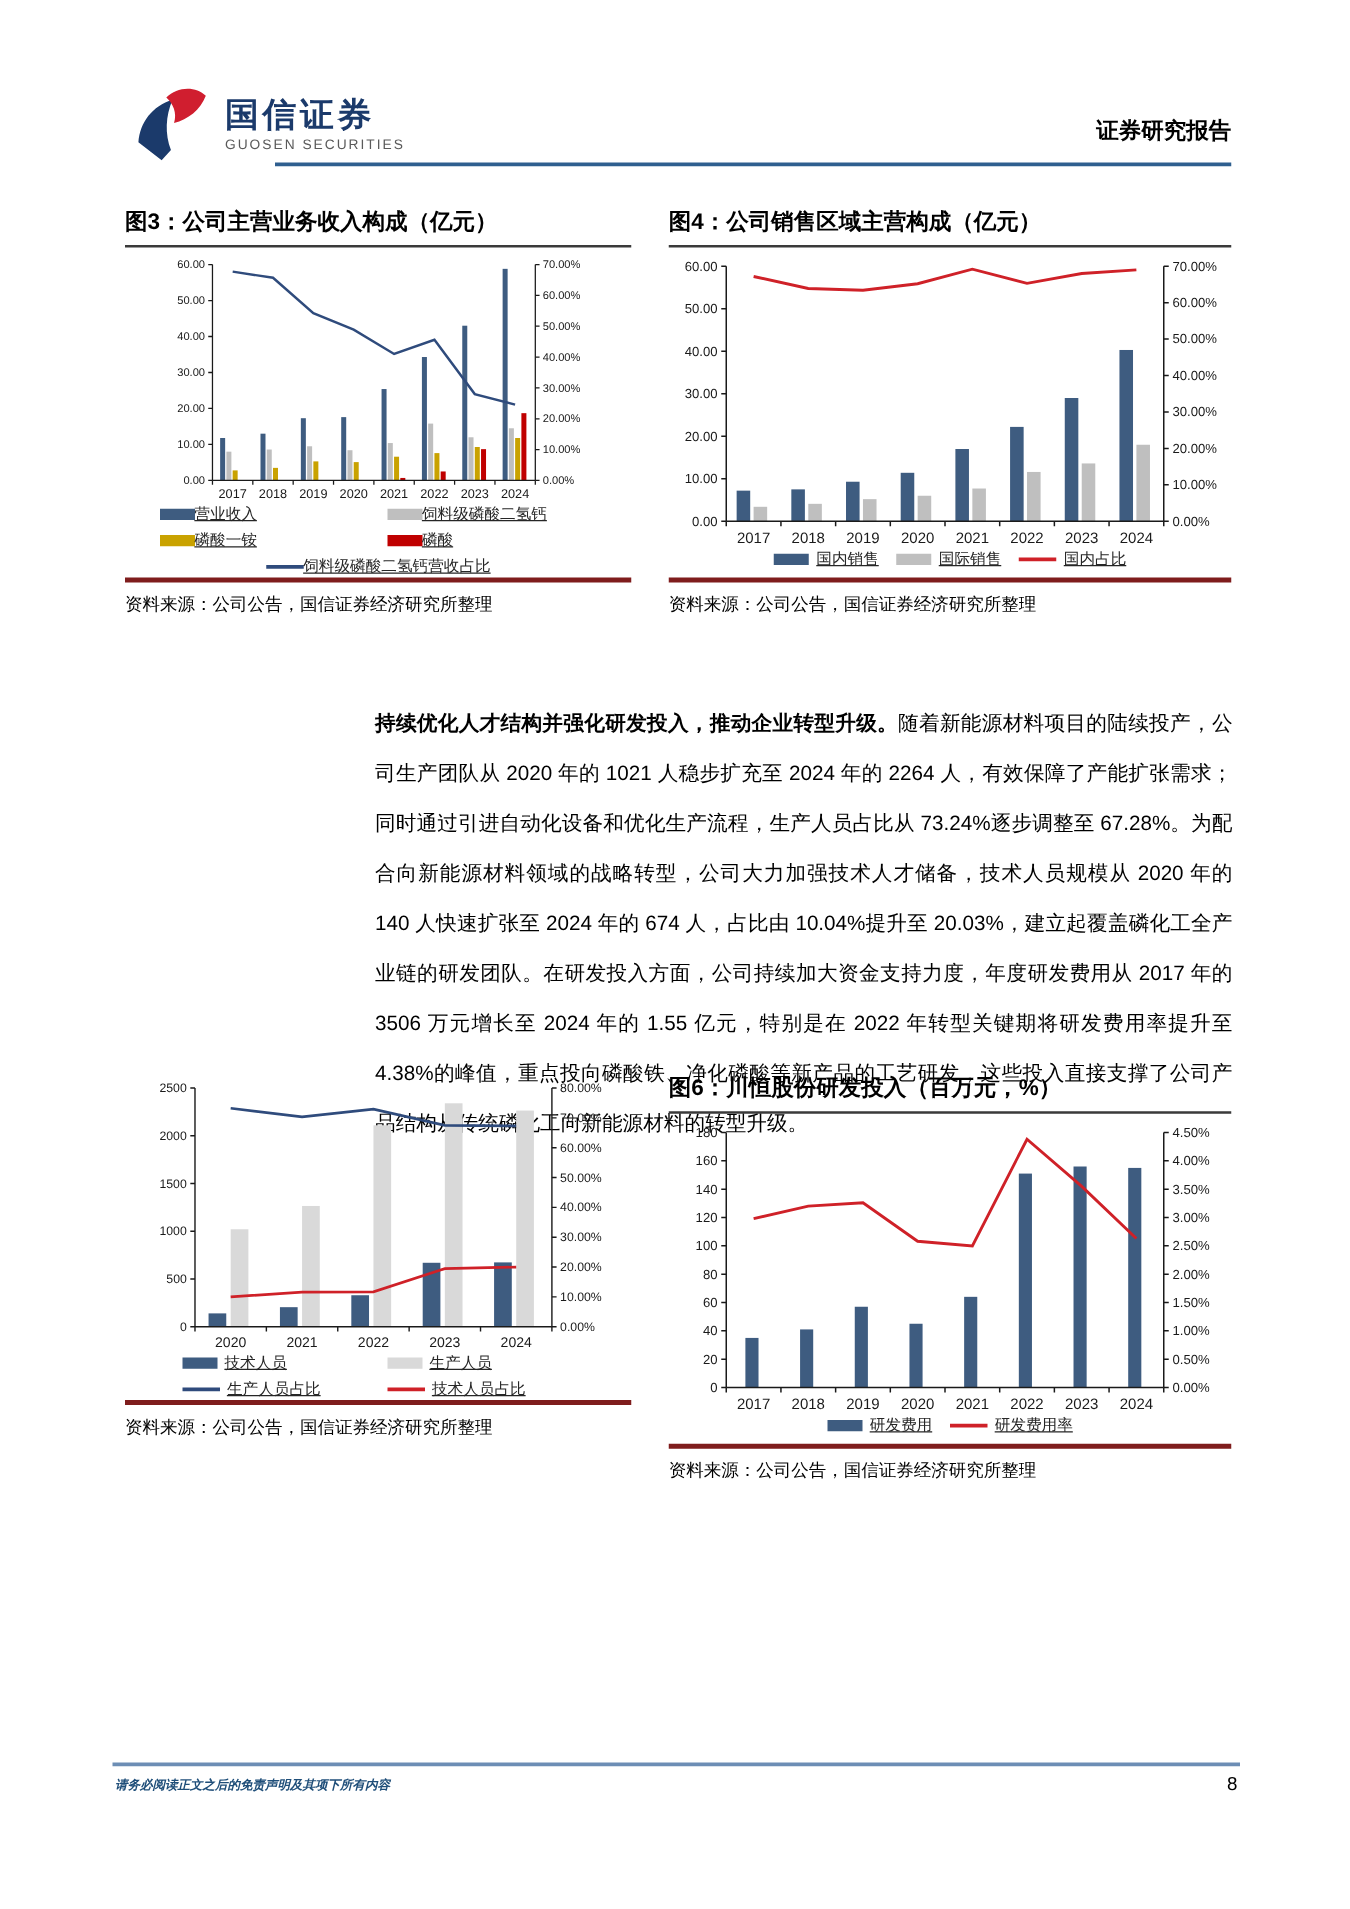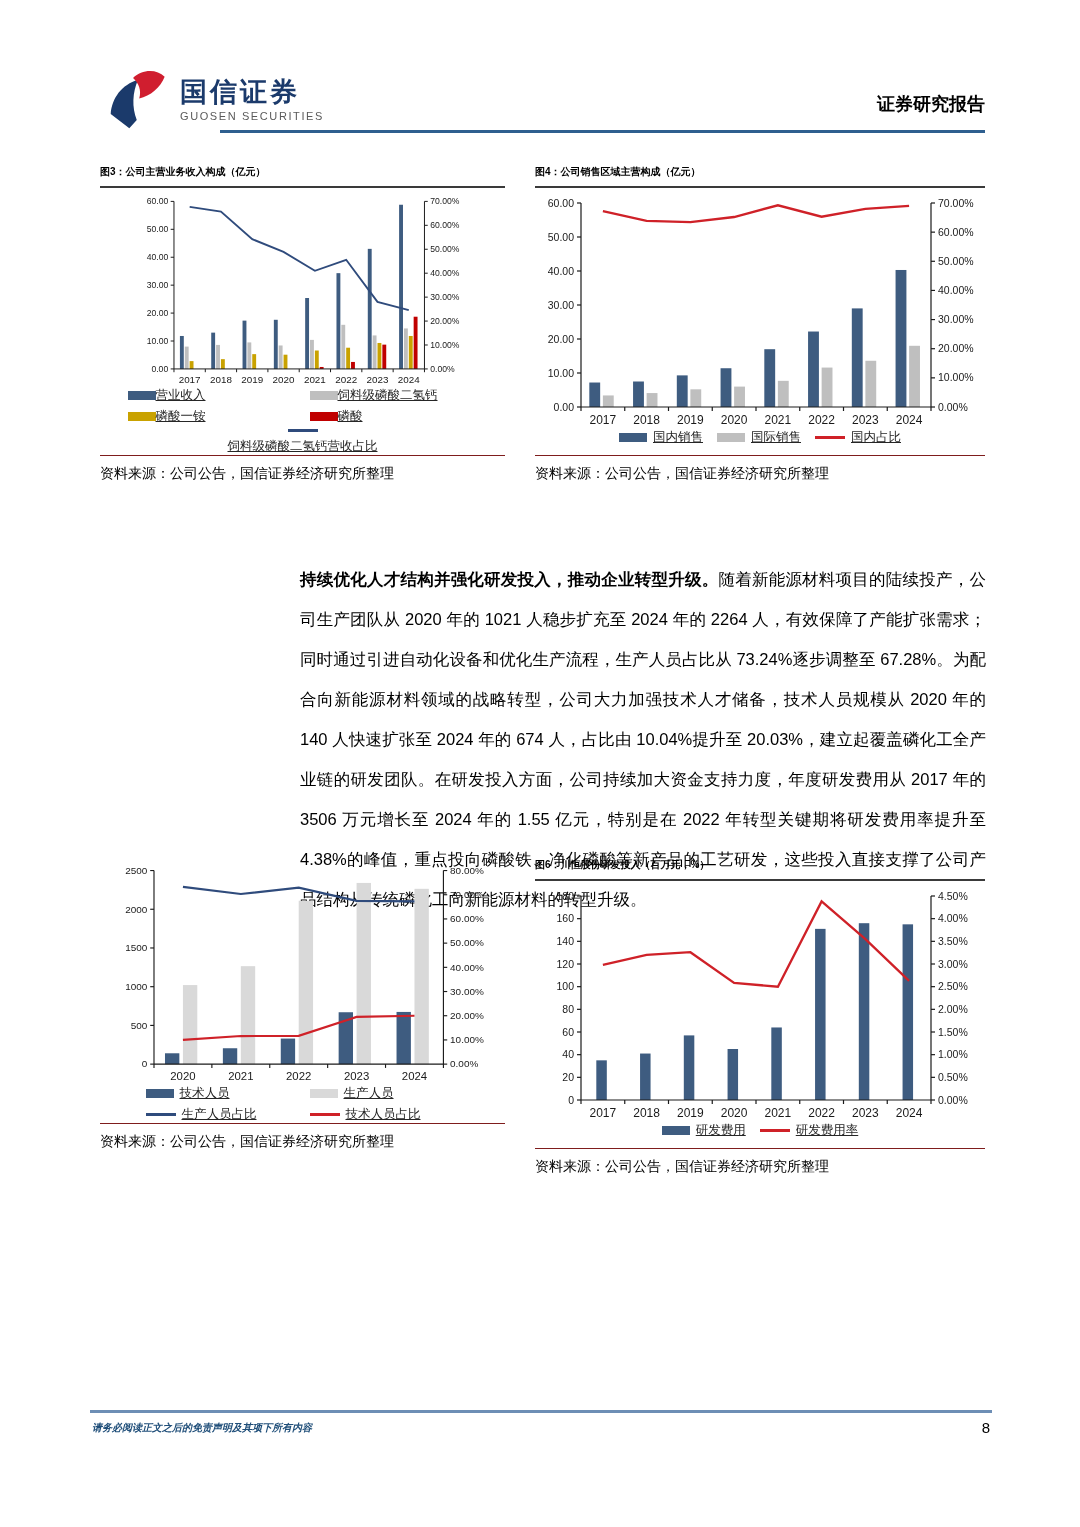--- a/index.html
+++ b/index.html
@@ -9,31 +9,31 @@
   
   .logo{position:absolute;left:106px;top:68px;display:flex;align-items:center;gap:10px;}
   .logo-mark{width:64px;height:62px;}
   .logo-cn{font-size:27px;font-weight:bold;color:#1b3a6b;letter-spacing:3px;line-height:30px;}
   .logo-en{font-size:11px;color:#5a5a5a;letter-spacing:1.6px;margin-top:3px;}
   .report-type{position:absolute;right:95px;top:92px;font-size:18px;font-weight:bold;}
   .header-line{position:absolute;left:220px;top:130px;width:765px;height:3px;background:#2f5f8f;}
 
   
   .figure{position:absolute;}
-  .caption{margin:0;font-size:10px;font-weight:bold;padding:2px 0 7px 0;border-bottom:2px solid #3a3a3a;}
+  .caption{margin:0;font-size:18px;font-weight:bold;padding:2px 0 7px 0;border-bottom:2px solid #3a3a3a;}
   .fig-body{height:295px;display:flex;flex-direction:column;}
   .chart{display:block;margin-top:6px;}
   .legend{display:flex;flex-wrap:wrap;justify-content:center;row-gap:4px;column-gap:14px;font-size:12.5px;color:#262626;text-decoration:underline;}
   .legend .li{display:flex;align-items:center;gap:6px;white-space:nowrap;}
   .legend[data-chart="0"] .li{width:168px;column-gap:0;}
-  .legend[data-chart="0"] .li:last-child{width:auto;flex-direction:column;}
+  .legend[data-chart="0"] .li:last-child{width:auto;}
   .legend[data-chart="2"] .li{width:150px;}
   .sw{display:inline-block;width:28px;height:9px;}
   .sw.line{height:3px;width:30px;}
-  .source{border-top:1px solid #7f1d1d;margin-top:auto;padding-top:9px;font-size:14px;}
+  .source{border-top:4px solid #7f1d1d;margin-top:auto;padding-top:9px;font-size:14px;}
   .tick{font-size:10.5px;fill:#1a1a1a;}
   .xlab{font-size:12px;fill:#1a1a1a;}
   .ax{stroke:#1a1a1a;stroke-width:1.2;}
 
   
   .para{position:absolute;left:300px;top:542px;width:686px;font-size:16.5px;line-height:40px;text-align:justify;}
   .para b{font-weight:bold;}
 
   
   .footer-line{position:absolute;left:90px;top:1410px;width:902px;height:3px;background:#6d8eb5;}

